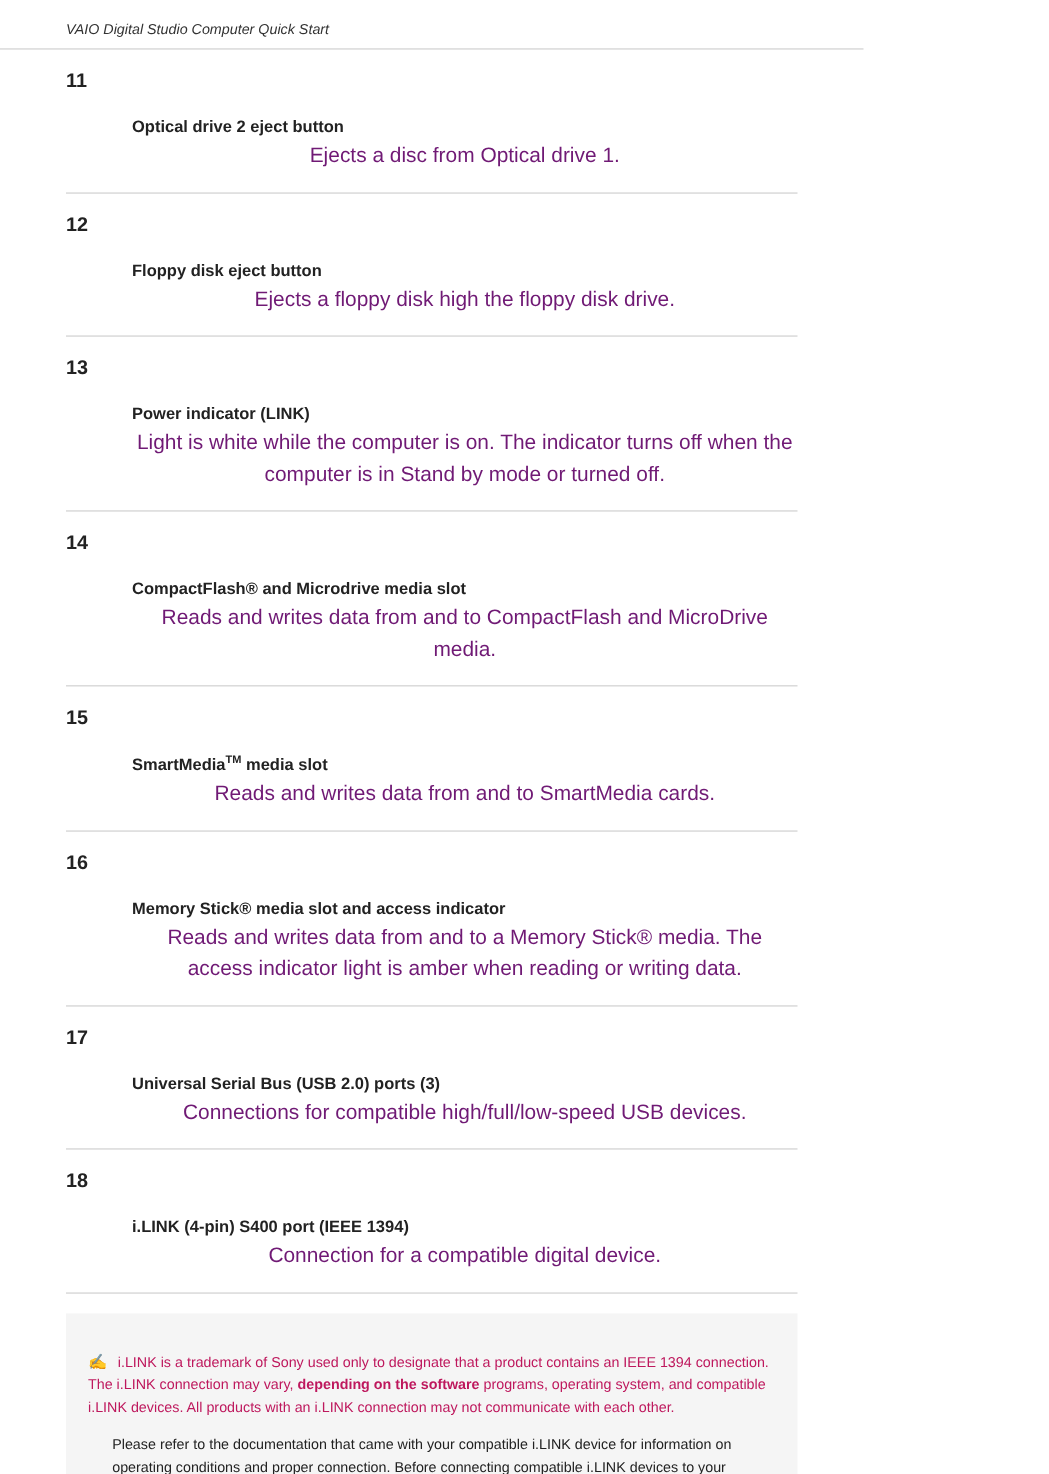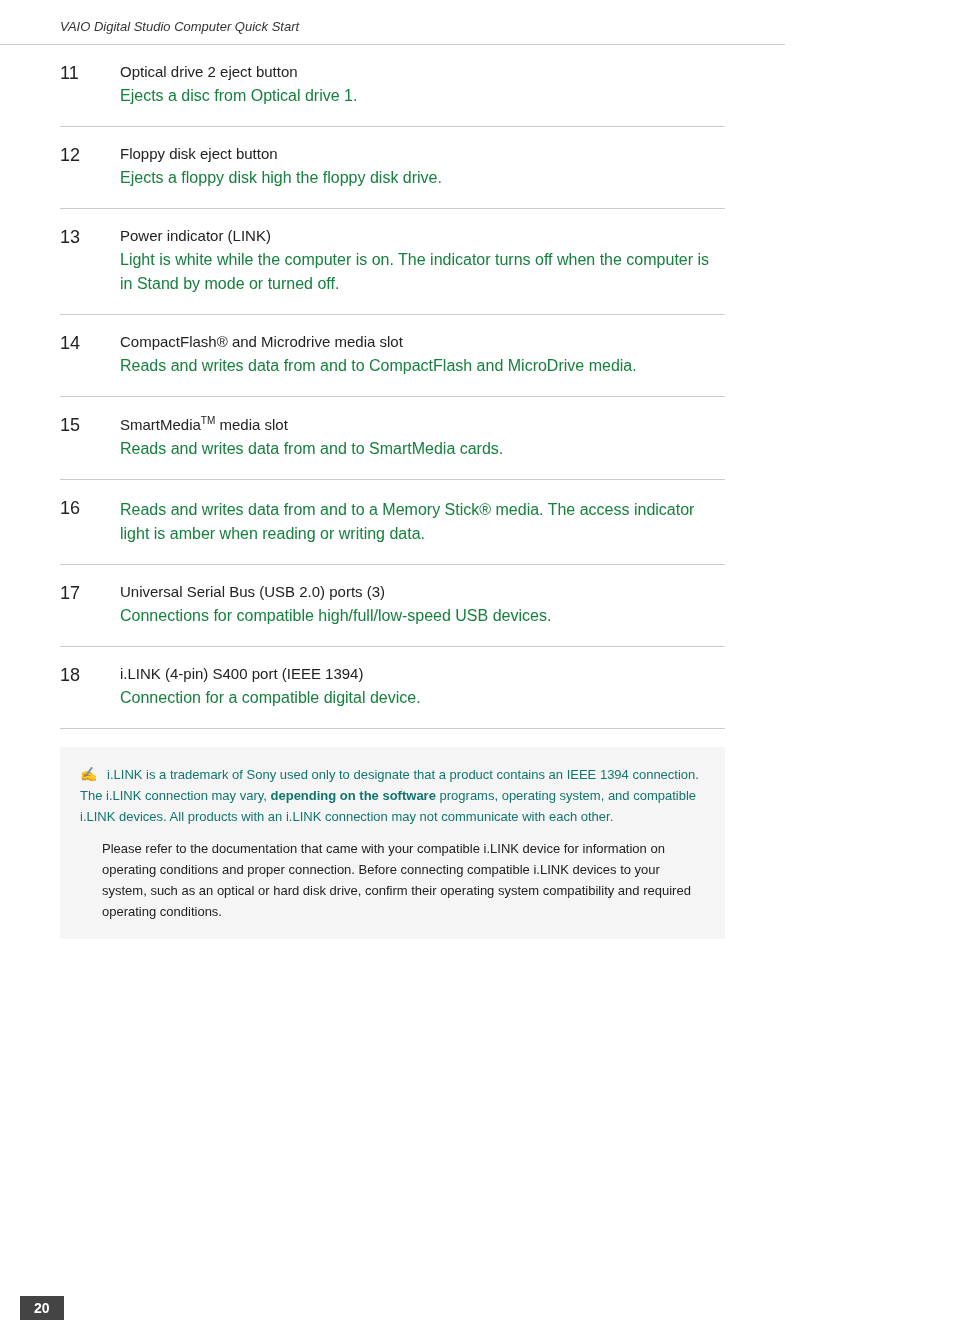--- a/index.html
+++ b/index.html
@@ -43,40 +43,42 @@
     .entry {
       display: flex;
       flex-direction: row;
       border-bottom: 1px solid #cccccc;
       padding: 18px 0 18px 0;
       align-items: flex-start;
     }
 
     .entry-number {
       font-size: 18px;
-      font-weight: normal;
+      font-weight: bold;
       color: #222222;
       min-width: 60px;
       padding-top: 0px;
     }
 
     .entry-body {
       flex: 1;
     }
 
     .entry-title {
-      font-weight: normal;
+      font-weight: bold;
       font-size: 15px;
       margin-bottom: 4px;
+      margin-top: 44px;
     }
 
     .entry-desc {
-      font-size: 16px;
-      color: #15803d;
+      font-size: 19px;
+      color: #701a75;
       line-height: 1.5;
+      text-align: center;
     }
 
     .tm-super {
       font-size: 10px;
       vertical-align: super;
     }
 
     .note-box {
       margin-top: 18px;
       padding: 16px 20px;
@@ -85,23 +87,24 @@
     }
 
     .note-icon {
       display: inline-block;
       margin-right: 6px;
       font-size: 14px;
     }
 
     .note-text {
       font-size: 13px;
-      color: #0f766e;
+      color: #be185d;
       line-height: 1.6;
       margin-bottom: 12px;
+      margin-top: 17px;
     }
 
     .note-text strong {
       font-weight: bold;
     }
 
     .note-text2 {
       font-size: 13px;
       color: #222222;
       line-height: 1.6;
@@ -170,20 +173,21 @@
         <div class="entry">
           <span class="entry-number">15</span>
           <div class="entry-body">
             <div class="entry-title">SmartMedia<sup class="tm-super">TM</sup> media slot</div>
             <div class="entry-desc">Reads and writes data from and to SmartMedia cards.</div>
           </div>
         </div>
         <div class="entry">
           <span class="entry-number">16</span>
           <div class="entry-body">
+            <div class="entry-title">Memory Stick® media slot and access indicator</div>
             <div class="entry-desc">Reads and writes data from and to a Memory Stick® media. The access indicator light is amber when reading or writing data.</div>
           </div>
         </div>
         <div class="entry">
           <span class="entry-number">17</span>
           <div class="entry-body">
             <div class="entry-title">Universal Serial Bus (USB 2.0) ports (3)</div>
             <div class="entry-desc">Connections for compatible high/full/low-speed USB devices.</div>
           </div>
         </div>

